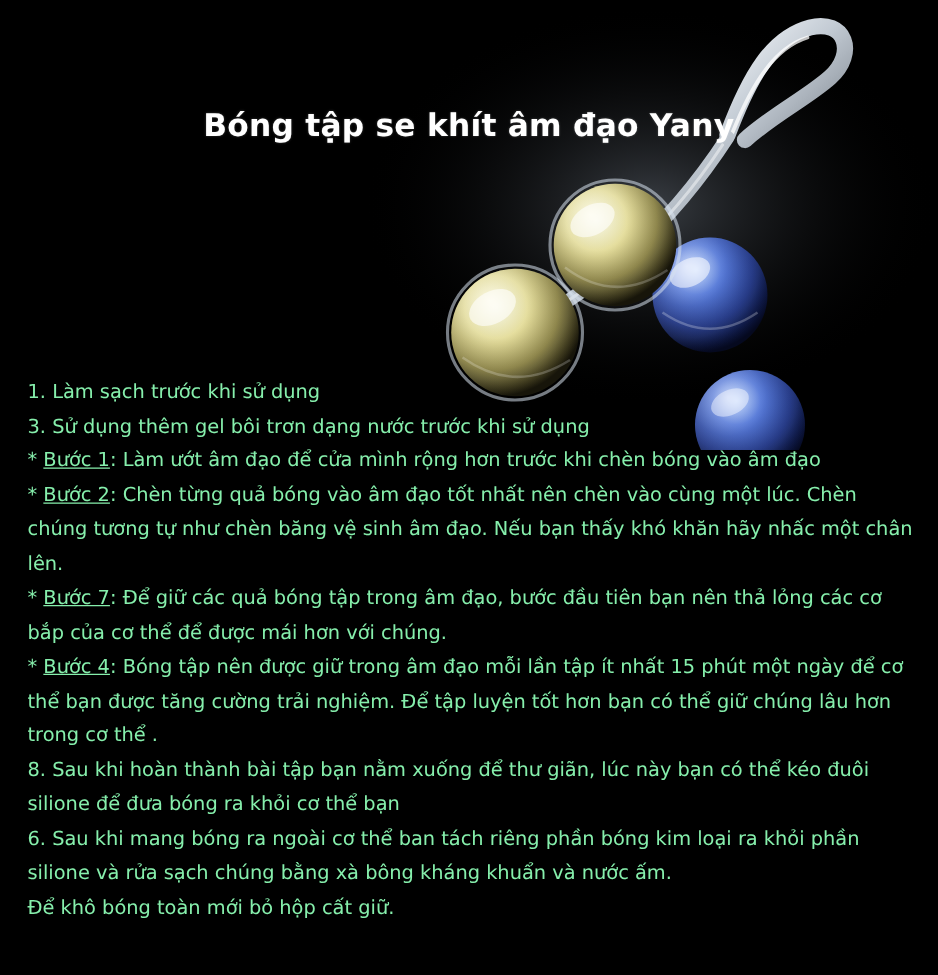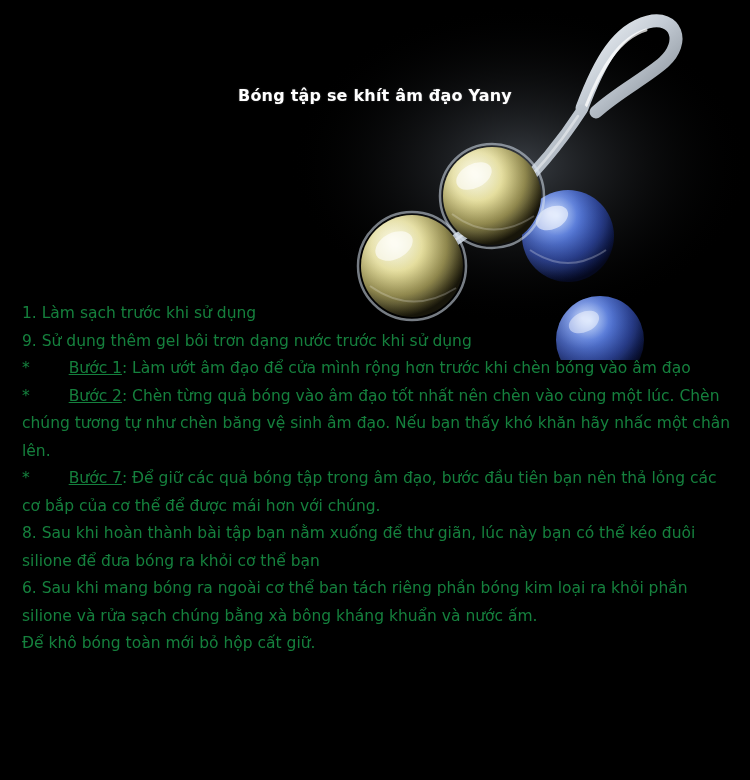--- a/index.html
+++ b/index.html
@@ -27,46 +27,45 @@
     pointer-events: none;
   }
 
   
   #title {
     position: absolute;
     left: 0;
     top: 86px;
     width: 750px;
     text-align: center;
-    font-size: 16px;
+    font-size: 25px;
     font-weight: bold;
     letter-spacing: 0.2px;
     color: #ffffff;
     text-shadow: 0 0 2px rgba(255,255,255,0.25);
   }
 
   
   #instructions {
     position: absolute;
     left: 22px;
     top: 300px;
     width: 712px;
     font-size: 15.5px;
     line-height: 27.5px;
-    color: #15803d;
+    color: #86efac;
   }
   .line {
     white-space: nowrap;
   }
   .line.wrap {
     white-space: normal;
   }
   .step-label {
     text-decoration: underline;
-    margin-left: 34px;
   }
   .star {
     display: inline;
   }
 </style>
 </head>
 <body>
 
 <div id="page">
 
@@ -128,33 +127,36 @@
     <circle cx="412" cy="266" r="51" fill="url(#goldBall)"></circle>
     <circle cx="412" cy="266" r="51" fill="url(#shellGrad)"></circle>
     <ellipse cx="394" cy="246" rx="20" ry="13" fill="rgba(255,255,255,0.60)" transform="rotate(-28 394 246)"></ellipse>
     <path d="M370 286 q42 30 86 2" fill="none" stroke="rgba(255,255,255,0.22)" stroke-width="2"></path>
   </svg>
 
   <div id="title">Bóng tập se khít âm đạo Yany</div>
 
   <div id="instructions">
     <div class="line">1. Làm sạch trước khi sử dụng</div>
-    <div class="line">9. Sử dụng thêm gel bôi trơn dạng nước trước khi sử dụng</div>
+    <div class="line">3. Sử dụng thêm gel bôi trơn dạng nước trước khi sử dụng</div>
 
     <div class="line">
       <span class="star">* </span><span class="step-label">Bước 1</span><span>: Làm ướt âm đạo để cửa mình rộng hơn trước khi chèn bóng vào âm đạo</span>
     </div>
 
     <div class="line wrap">
       <span class="star">* </span><span class="step-label">Bước 2</span><span>: Chèn từng quả bóng vào âm đạo tốt nhất nên chèn vào cùng một lúc. Chèn chúng tương tự như chèn băng vệ sinh âm đạo. Nếu bạn thấy khó khăn hãy nhấc một chân lên.</span>
     </div>
 
     <div class="line wrap">
       <span class="star">* </span><span class="step-label">Bước 7</span><span>: Để giữ các quả bóng tập trong âm đạo, bước đầu tiên bạn nên thả lỏng các cơ bắp của cơ thể để được mái hơn với chúng.</span>
     </div>
 
+    <div class="line wrap">
+      <span class="star">* </span><span class="step-label">Bước 4</span><span>: Bóng tập nên được giữ trong âm đạo mỗi lần tập ít nhất 15 phút một ngày để cơ thể bạn được tăng cường trải nghiệm. Để tập luyện tốt hơn bạn có thể giữ chúng lâu hơn trong cơ thể .</span>
+    </div>
 
     <div class="line wrap">8. Sau khi hoàn thành bài tập bạn nằm xuống để thư giãn, lúc này bạn có thể kéo đuôi silione để đưa bóng ra khỏi cơ thể bạn</div>
     <div class="line wrap">6. Sau khi mang bóng ra ngoài cơ thể ban tách riêng phần bóng kim loại ra khỏi phần silione và rửa sạch chúng bằng xà bông kháng khuẩn và nước ấm.</div>
     <div class="line">Để khô bóng toàn mới bỏ hộp cất giữ.</div>
   </div>
 
 </div>
 
 </body></html>

